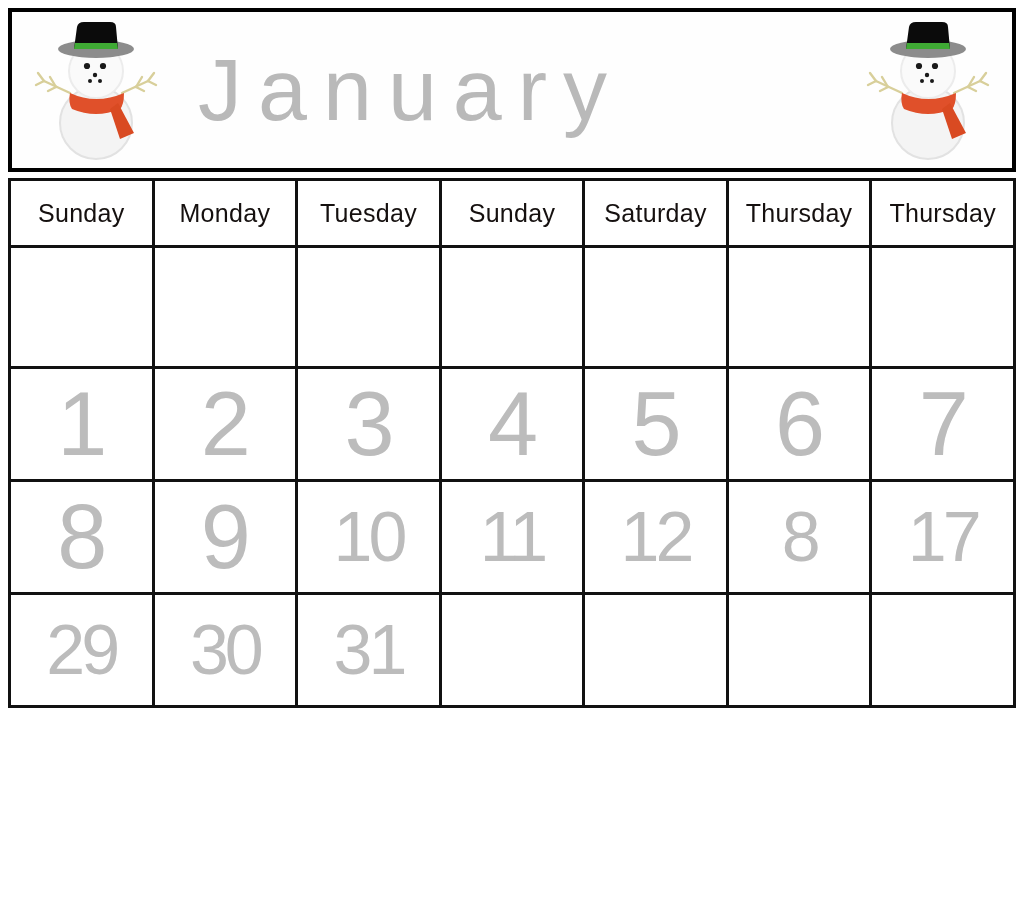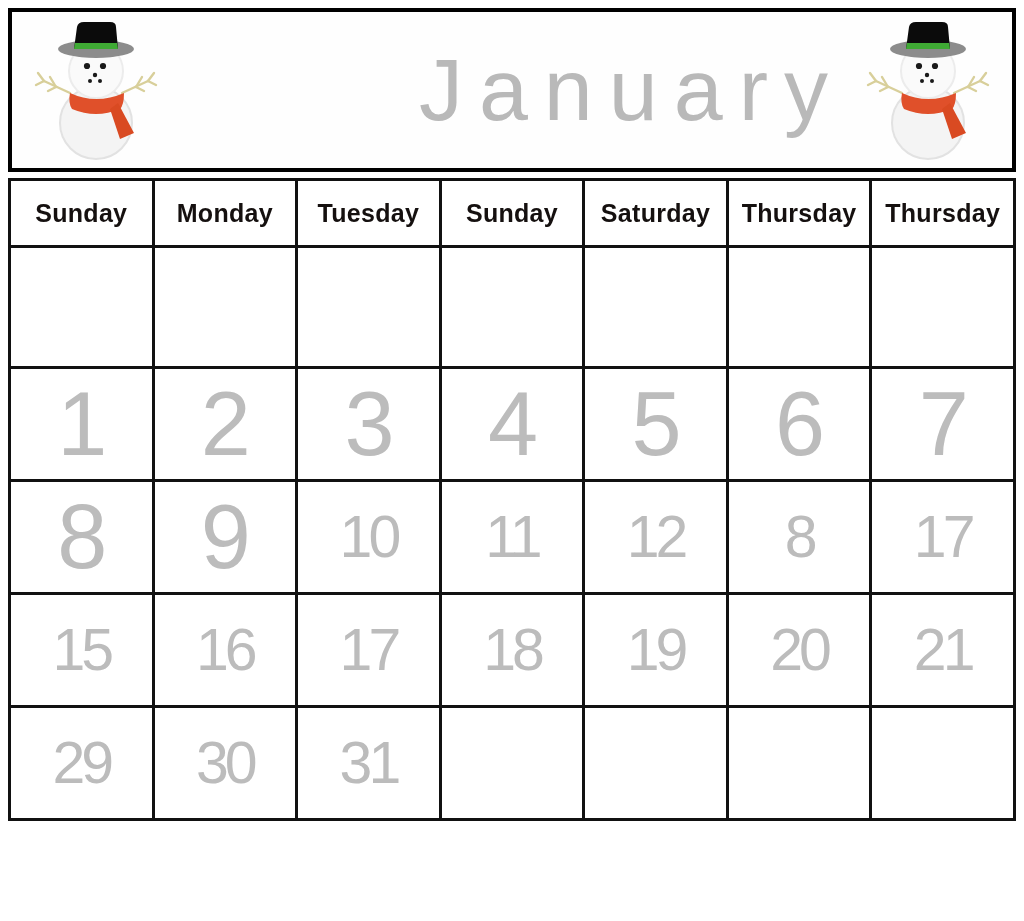--- a/index.html
+++ b/index.html
@@ -32,21 +32,21 @@
     border: 4px solid #000000;
     box-sizing: border-box;
     background: #fefefe;
     display: flex;
     align-items: center;
     justify-content: space-between;
     overflow: hidden;
   }
   .month-title {
     flex: 1 1 auto;
-    text-align: right;
+    text-align: left;
     font-family: "Liberation Sans", sans-serif;
     font-size: 88px;
     font-weight: 300;
     letter-spacing: 16px;
     color: #b9b9b9;
     line-height: 1;
     white-space: nowrap;
     user-select: none;
     padding-left: 18px;
   }
@@ -70,21 +70,21 @@
     border: 3px solid #111111;
     padding: 0;
     margin: 0;
     background: #ffffff;
     text-align: center;
     vertical-align: middle;
   }
   .grid th {
     height: 64px;
     font-family: "Liberation Sans", sans-serif;
-    font-weight: 700;
+    font-weight: 400;
     font-size: 25px;
     letter-spacing: 0.3px;
     color: #15100f;
     white-space: nowrap;
   }
   .grid td.blank-row-cell {
     height: 118px;
   }
   .grid td.day-cell {
     height: 110px;
@@ -93,21 +93,21 @@
     display: block;
     font-family: "Liberation Sans", sans-serif;
     font-weight: 300;
     font-size: 90px;
     line-height: 104px;
     color: #bcbcbc;
     letter-spacing: -2px;
     user-select: none;
   }
   .daynum.two-digit {
-    font-size: 59px;
+    font-size: 70px;
     letter-spacing: -4px;
   }
   .daynum:empty { color: transparent; }
 </style>
 </head>
 <body>
 
 <div id="page">
 
   <div class="banner">
@@ -261,43 +261,20 @@
             <span class="daynum two-digit">12</span>
           </td>
         <td class="day-cell">
             <span class="daynum two-digit">8</span>
           </td>
         <td class="day-cell">
             <span class="daynum two-digit">17</span>
           </td>
       </tr>
 
-      <tr>
-        <td class="day-cell">
-            <span class="daynum two-digit">15</span>
-          </td>
-        <td class="day-cell">
-            <span class="daynum two-digit">16</span>
-          </td>
-        <td class="day-cell">
-            <span class="daynum two-digit">17</span>
-          </td>
-        <td class="day-cell">
-            <span class="daynum two-digit">18</span>
-          </td>
-        <td class="day-cell">
-            <span class="daynum two-digit">19</span>
-          </td>
-        <td class="day-cell">
-            <span class="daynum two-digit">20</span>
-          </td>
-        <td class="day-cell">
-            <span class="daynum two-digit">21</span>
-          </td>
-      </tr>
 
 
       <tr>
         <td class="day-cell">
             <span class="daynum two-digit">29</span>
           </td>
         <td class="day-cell">
             <span class="daynum two-digit">30</span>
           </td>
         <td class="day-cell">

